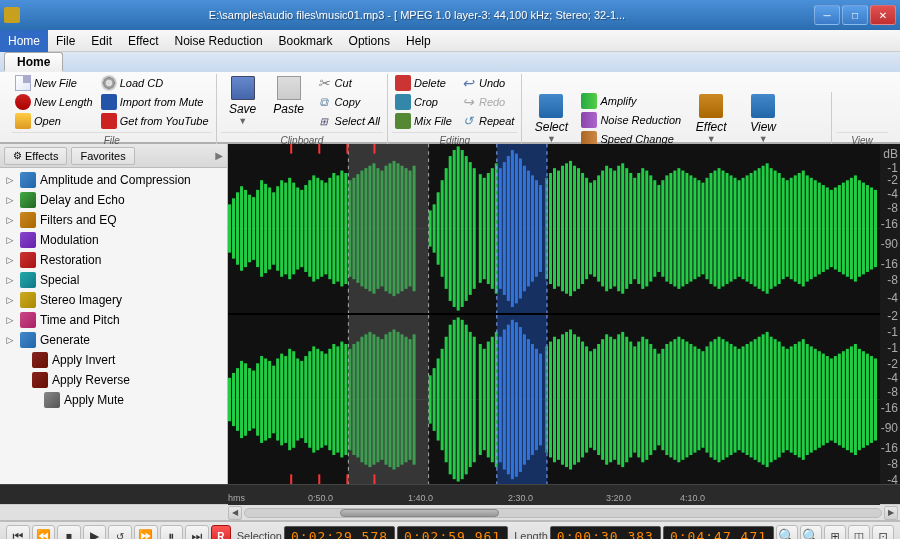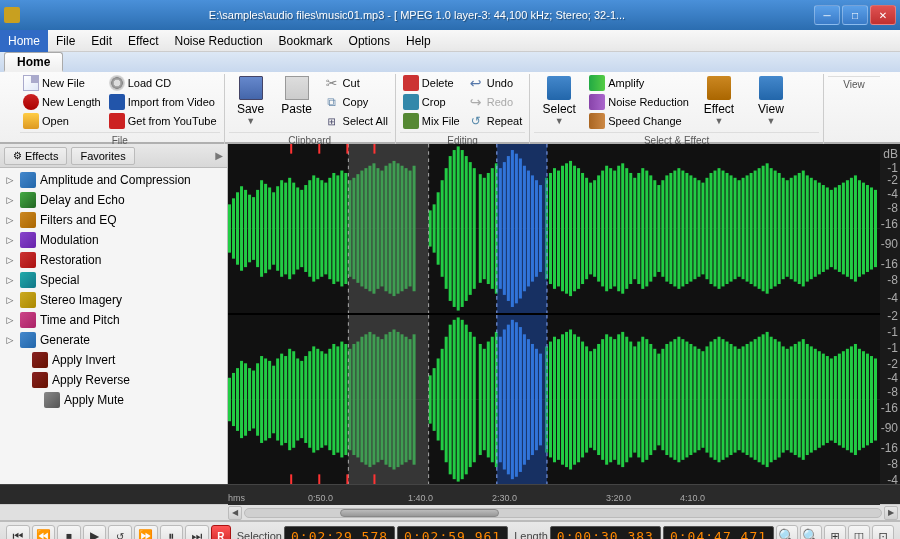--- a/index.html
+++ b/index.html
@@ -83,22 +83,23 @@
       border-radius: 3px 3px 0 0;
     }
     .ribbon-tab.active {
       background: linear-gradient(to bottom, #fefefe, #f0f0f0);
       border-bottom: 2px solid #f0f0f0;
       font-weight: bold;
     }
     #ribbon-content {
       flex: 1;
       display: flex;
-      align-items: flex-start;
-      padding: 2px 16px;
+      align-items: flex-end;
+      padding: 2px 8px;
+      font-style: italic;
     }
     .ribbon-group {
       display: flex;
       flex-direction: column;
       border-right: 1px solid #ccc;
       padding: 0 4px;
       min-width: 60px;
     }
     .ribbon-group:last-child { border-right: none; }
     .ribbon-group-items {
@@ -432,21 +433,21 @@
             <span>Open</span>
           </div>
         </div>
         <div class="ribbon-col">
           <div class="ribbon-btn-small">
             <div class="small-icon icon-load-cd"></div>
             <span>Load CD</span>
           </div>
           <div class="ribbon-btn-small">
             <div class="small-icon icon-import-video"></div>
-            <span>Import from Video</span>
+            <span>Import from Mute</span>
           </div>
           <div class="ribbon-btn-small">
             <div class="small-icon icon-get-youtube"></div>
             <span>Get from YouTube</span>
           </div>
         </div>
       </div>
       <div class="ribbon-group-label">File</div>
     </div>
 
@@ -538,21 +539,20 @@
           <div class="icon icon-effect"></div>
           <span class="label">Effect</span>
           <span style="font-size:9px;color:#666">▼</span>
         </div>
         <div class="ribbon-btn" style="width:50px">
           <div class="icon icon-view"></div>
           <span class="label">View</span>
           <span style="font-size:9px;color:#666">▼</span>
         </div>
       </div>
-      <div class="ribbon-group-label">Select &amp; Effect</div>
     </div>
 
     <div class="ribbon-group">
       <div class="ribbon-group-items">
       </div>
       <div class="ribbon-group-label">View</div>
     </div>
 
   </div>
 </div>
@@ -1034,21 +1034,21 @@
       <span class="db-label" style="top:330px">-4</span>
     </div>
   </div>
 </div>
 
 <div id="timeline">
   <div id="timeline-content" style="position:relative;height:20px;background:#2a2a2a;flex:1;margin-right:20px;">
     <span class="time-marker" style="left:0px">hms</span>
     <span class="time-marker" style="left:80px">0:50.0</span>
     <span class="time-marker" style="left:180px">1:40.0</span>
-    <span class="time-marker" style="left:264px">2:30.0</span>
+    <span class="time-marker" style="left:280px">2:30.0</span>
     <span class="time-marker" style="left:378px">3:20.0</span>
     <span class="time-marker" style="left:452px">4:10.0</span>
   </div>
 </div>
 
 <div id="hscrollbar" style="padding-left:228px">
   <div class="scroll-arrow">◀</div>
   <div id="hscrollbar-track">
     <div id="hscrollbar-thumb"></div>
   </div>

